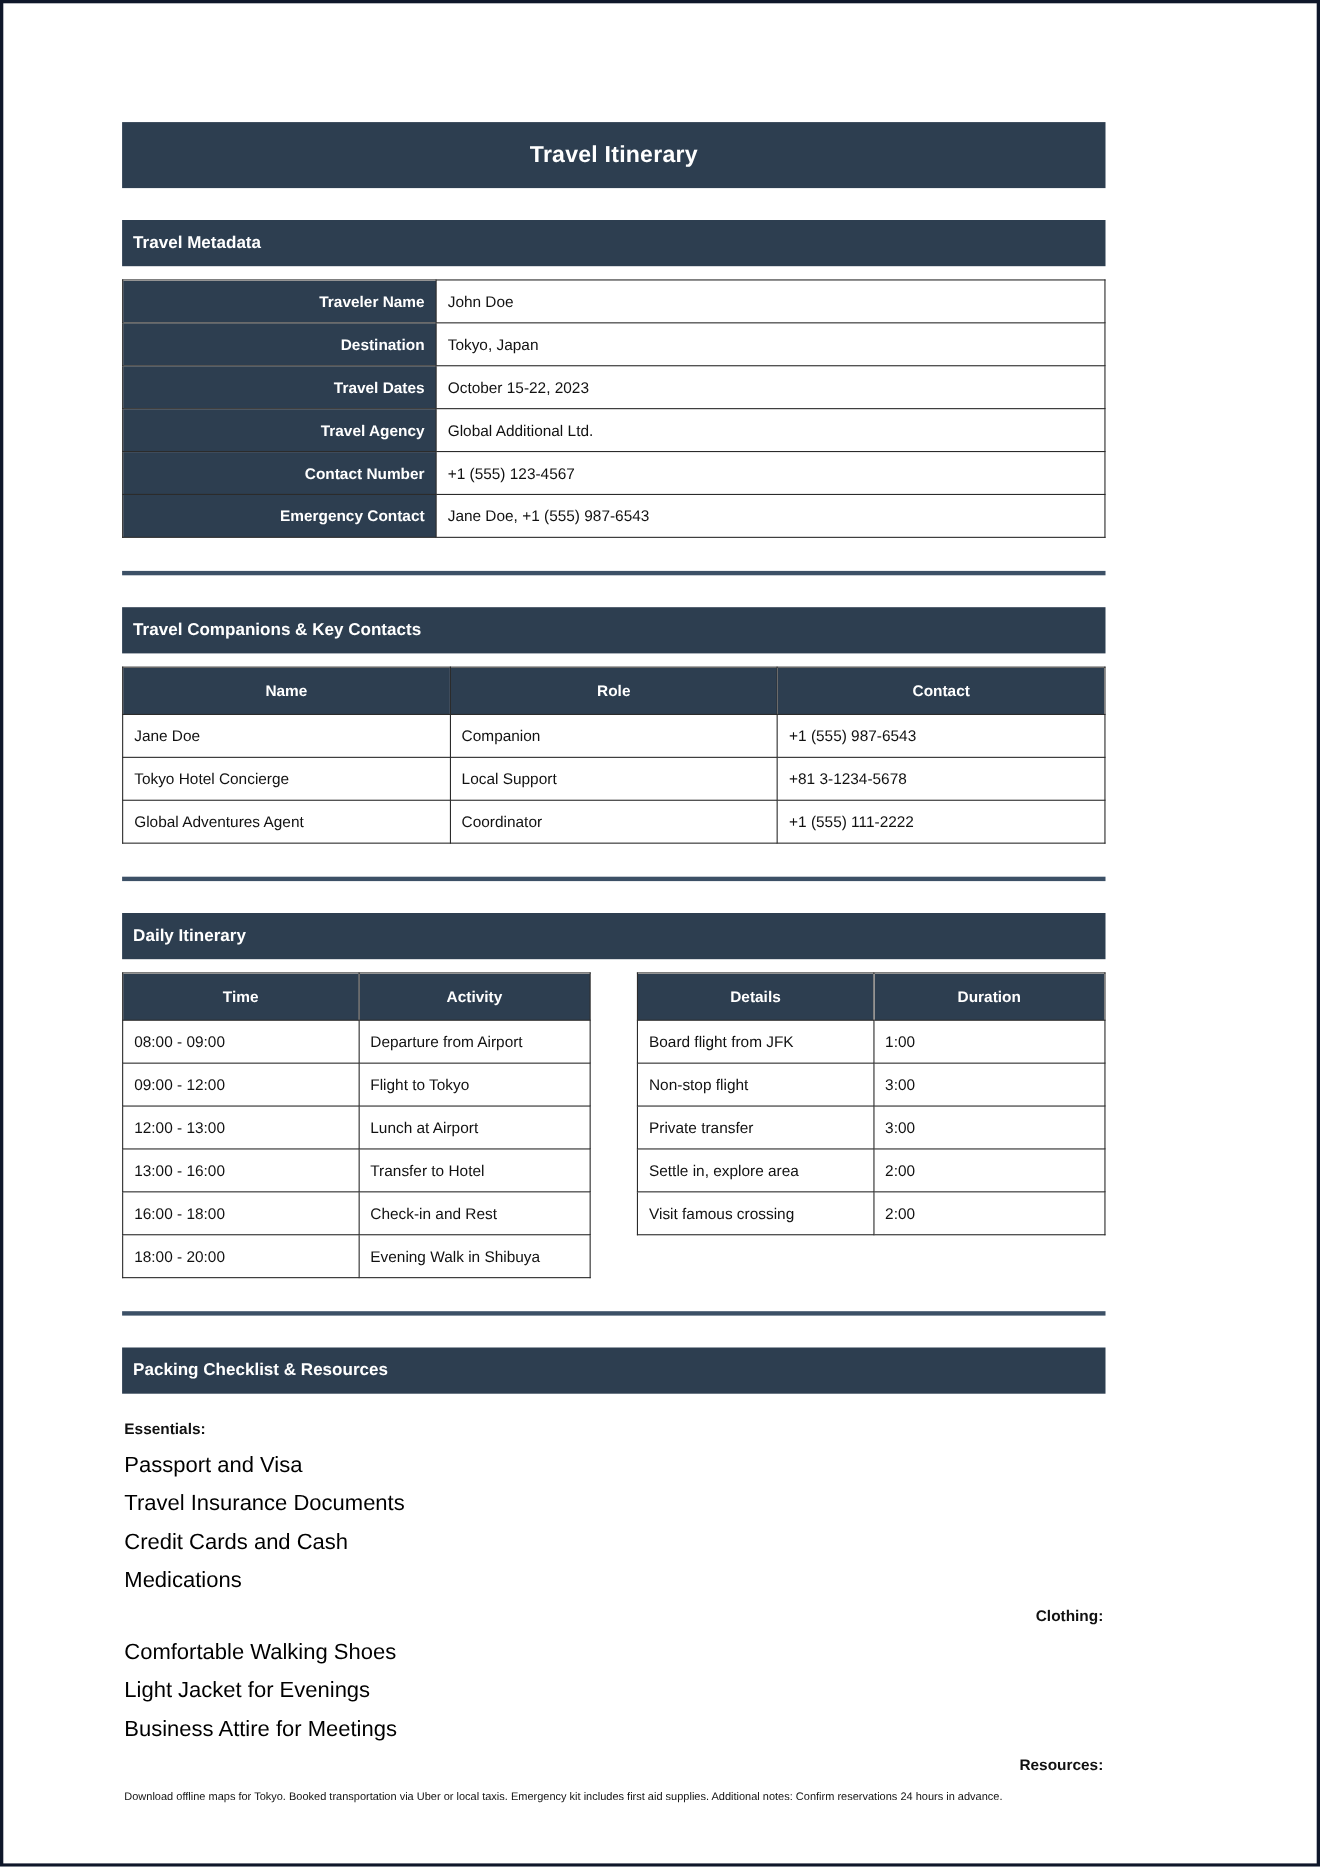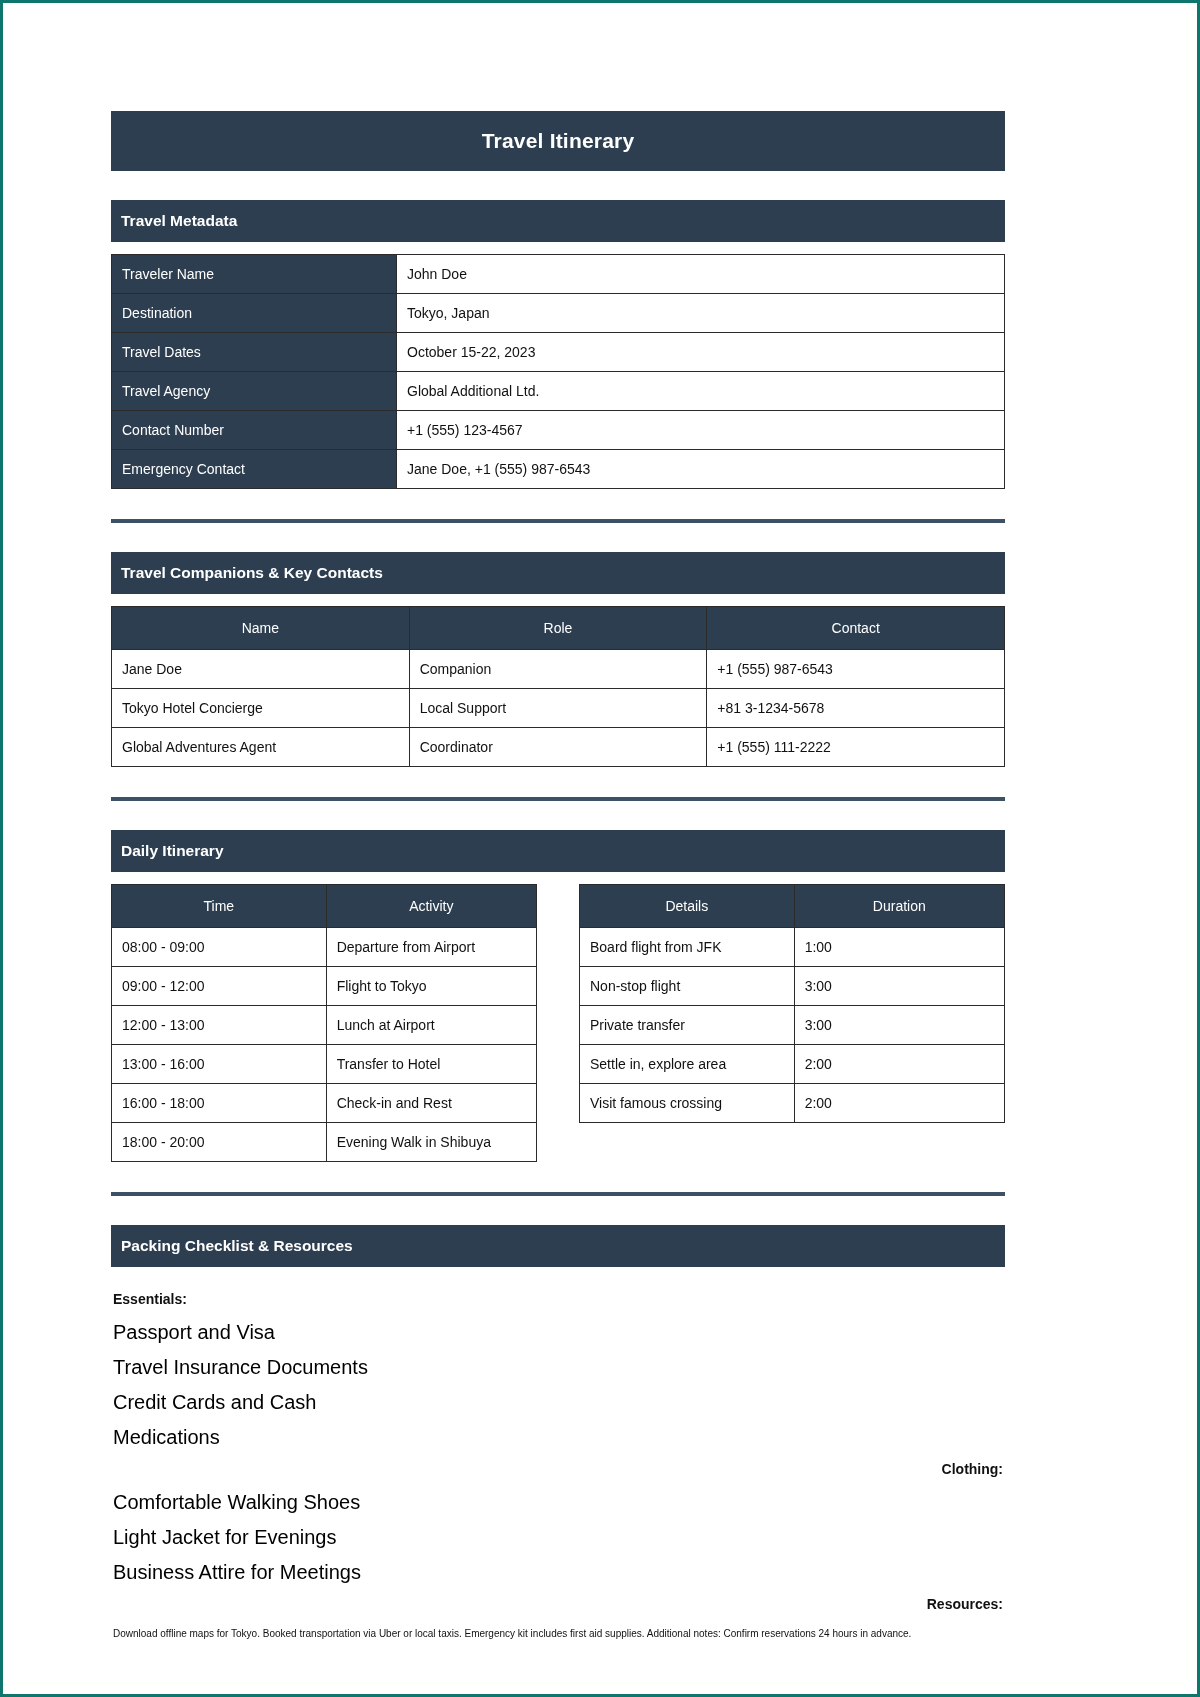--- a/index.html
+++ b/index.html
@@ -12,21 +12,21 @@
     height: 1697px;
     font-family: "Liberation Sans", sans-serif;
     color: #1a1a1a;
     -webkit-font-smoothing: antialiased;
   }
   .page {
     position: relative;
     width: 1200px;
     height: 1697px;
     box-sizing: border-box;
-    border: 3px solid #0f766e;
+    border: 3px solid #0f172a;
     background: #ffffff;
     overflow: hidden;
   }
   .content {
     position: absolute;
     left: 108px;
     top: 108px;
     width: 894px;
   }
 
@@ -71,34 +71,34 @@
     border: 1px solid #2b2b2b;
     font-size: 14px;
     padding: 11px 10px;
     vertical-align: middle;
     overflow: hidden;
     white-space: nowrap;
   }
   th {
     background: #2d3e50;
     color: #ffffff;
-    font-weight: normal;
+    font-weight: bold;
     text-align: center;
     padding: 13px 10px;
   }
   td {
     background: #ffffff;
     color: #111111;
     text-align: left;
   }
   td.label-cell {
     background: #2d3e50;
     color: #ffffff;
-    font-weight: normal;
-    text-align: left;
+    font-weight: bold;
+    text-align: right;
   }
 
   
   .meta-table col.c1 { width: 285px; }
   .meta-table col.c2 { width: auto; }
 
   
   .companions-table col { width: 33.33%; }
 
   

